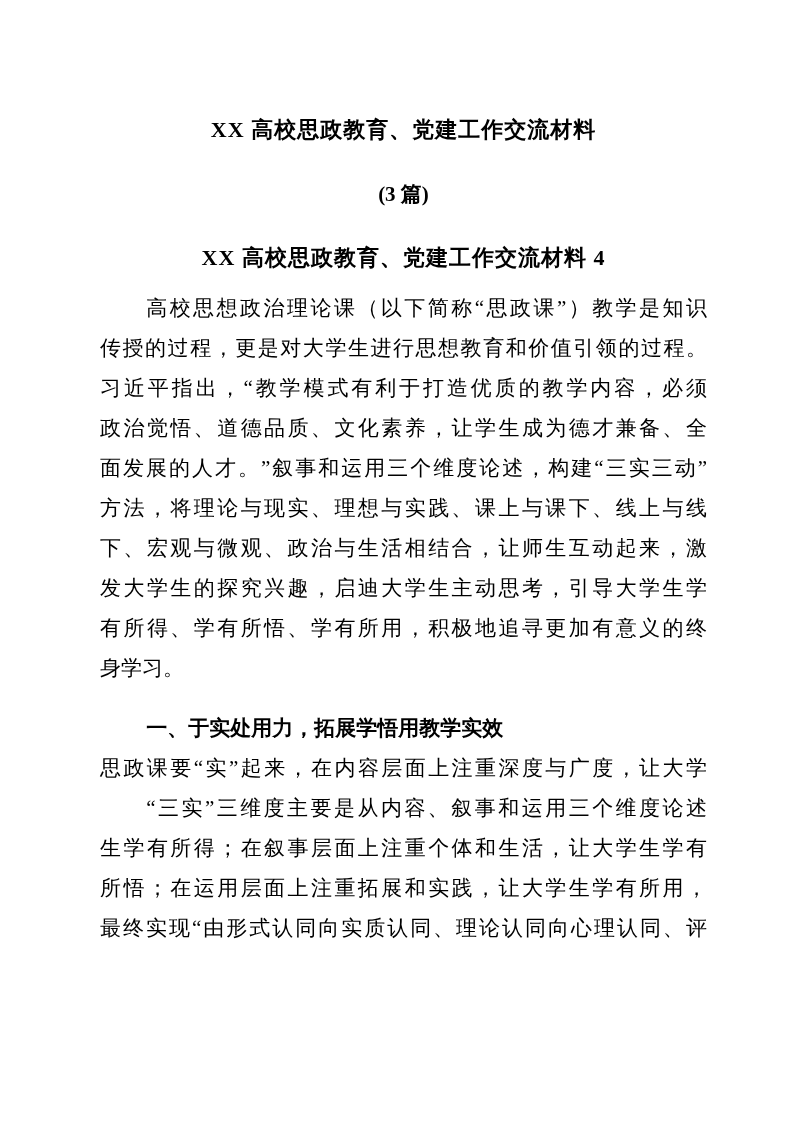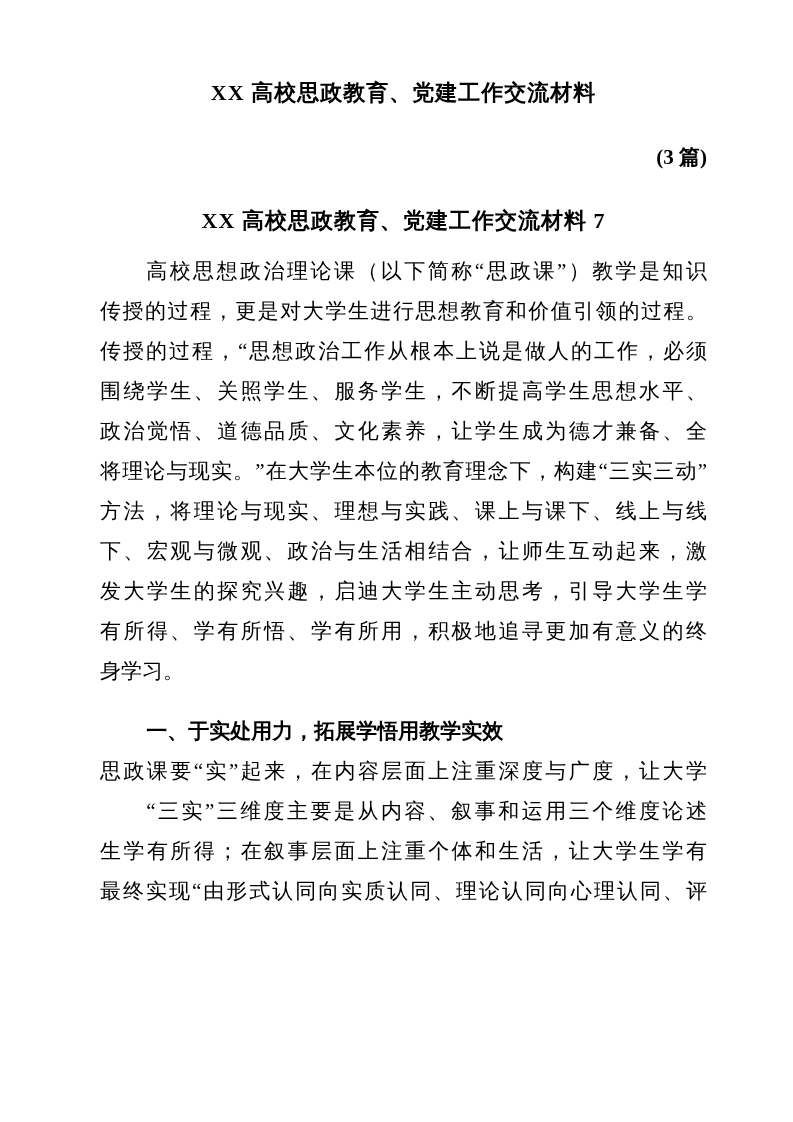--- a/index.html
+++ b/index.html
@@ -7,35 +7,35 @@
     padding: 0;
     background: #ffffff;
   }
   .page {
     position: relative;
     width: 793px;
     height: 1122px;
     box-sizing: border-box;
     background: #ffffff;
     color: #000000;
-    padding: 71px 86px 0 100px;
+    padding: 108px 86px 0 100px;
     overflow: hidden;
     font-family: "Liberation Serif", "DejaVu Serif", serif;
   }
   .doc-title {
     font-size: 22px;
     font-weight: bold;
     text-align: center;
     line-height: 44px;
     letter-spacing: 1px;
   }
   .doc-count {
     font-size: 21px;
     font-weight: bold;
-    text-align: right;
+    text-align: center;
     line-height: 44px;
     margin-top: 20px;
   }
   .doc-subtitle {
     font-size: 22px;
     font-weight: bold;
     text-align: center;
     line-height: 44px;
     margin-top: 20px;
     letter-spacing: 1px;
@@ -65,42 +65,42 @@
 </style>
 </head>
 <body>
 
 <div class="page">
 
   <div class="doc-title">XX 高校思政教育、党建工作交流材料</div>
 
   <div class="doc-count">(3 篇)</div>
 
-  <div class="doc-subtitle">XX 高校思政教育、党建工作交流材料 7</div>
+  <div class="doc-subtitle">XX 高校思政教育、党建工作交流材料 4</div>
 
   <div class="doc-body">
 
     <div>
         <div class="doc-line line-first">高校思想政治理论课（以下简称“思政课”）教学是知识</div>
         <div class="doc-line">传授的过程，更是对大学生进行思想教育和价值引领的过程。</div>
-        <div class="doc-line">传授的过程，“思想政治工作从根本上说是做人的工作，必须</div>
-        <div class="doc-line">围绕学生、关照学生、服务学生，不断提高学生思想水平、</div>
+        <div class="doc-line">习近平指出，“教学模式有利于打造优质的教学内容，必须</div>
         <div class="doc-line">政治觉悟、道德品质、文化素养，让学生成为德才兼备、全</div>
-        <div class="doc-line">将理论与现实。”在大学生本位的教育理念下，构建“三实三动”</div>
+        <div class="doc-line">面发展的人才。”叙事和运用三个维度论述，构建“三实三动”</div>
         <div class="doc-line">方法，将理论与现实、理想与实践、课上与课下、线上与线</div>
         <div class="doc-line">下、宏观与微观、政治与生活相结合，让师生互动起来，激</div>
         <div class="doc-line">发大学生的探究兴趣，启迪大学生主动思考，引导大学生学</div>
         <div class="doc-line">有所得、学有所悟、学有所用，积极地追寻更加有意义的终</div>
         <div class="doc-line line-end">身学习。</div>
       </div>
 
     <div class="doc-heading">一、于实处用力，拓展学悟用教学实效</div>
 
     <div>
         <div class="doc-line">思政课要“实”起来，在内容层面上注重深度与广度，让大学</div>
         <div class="doc-line line-first">“三实”三维度主要是从内容、叙事和运用三个维度论述</div>
         <div class="doc-line">生学有所得；在叙事层面上注重个体和生活，让大学生学有</div>
+        <div class="doc-line">所悟；在运用层面上注重拓展和实践，让大学生学有所用，</div>
         <div class="doc-line">最终实现“由形式认同向实质认同、理论认同向心理认同、评</div>
       </div>
 
   </div>
 
 </div>
 
 </body></html>

